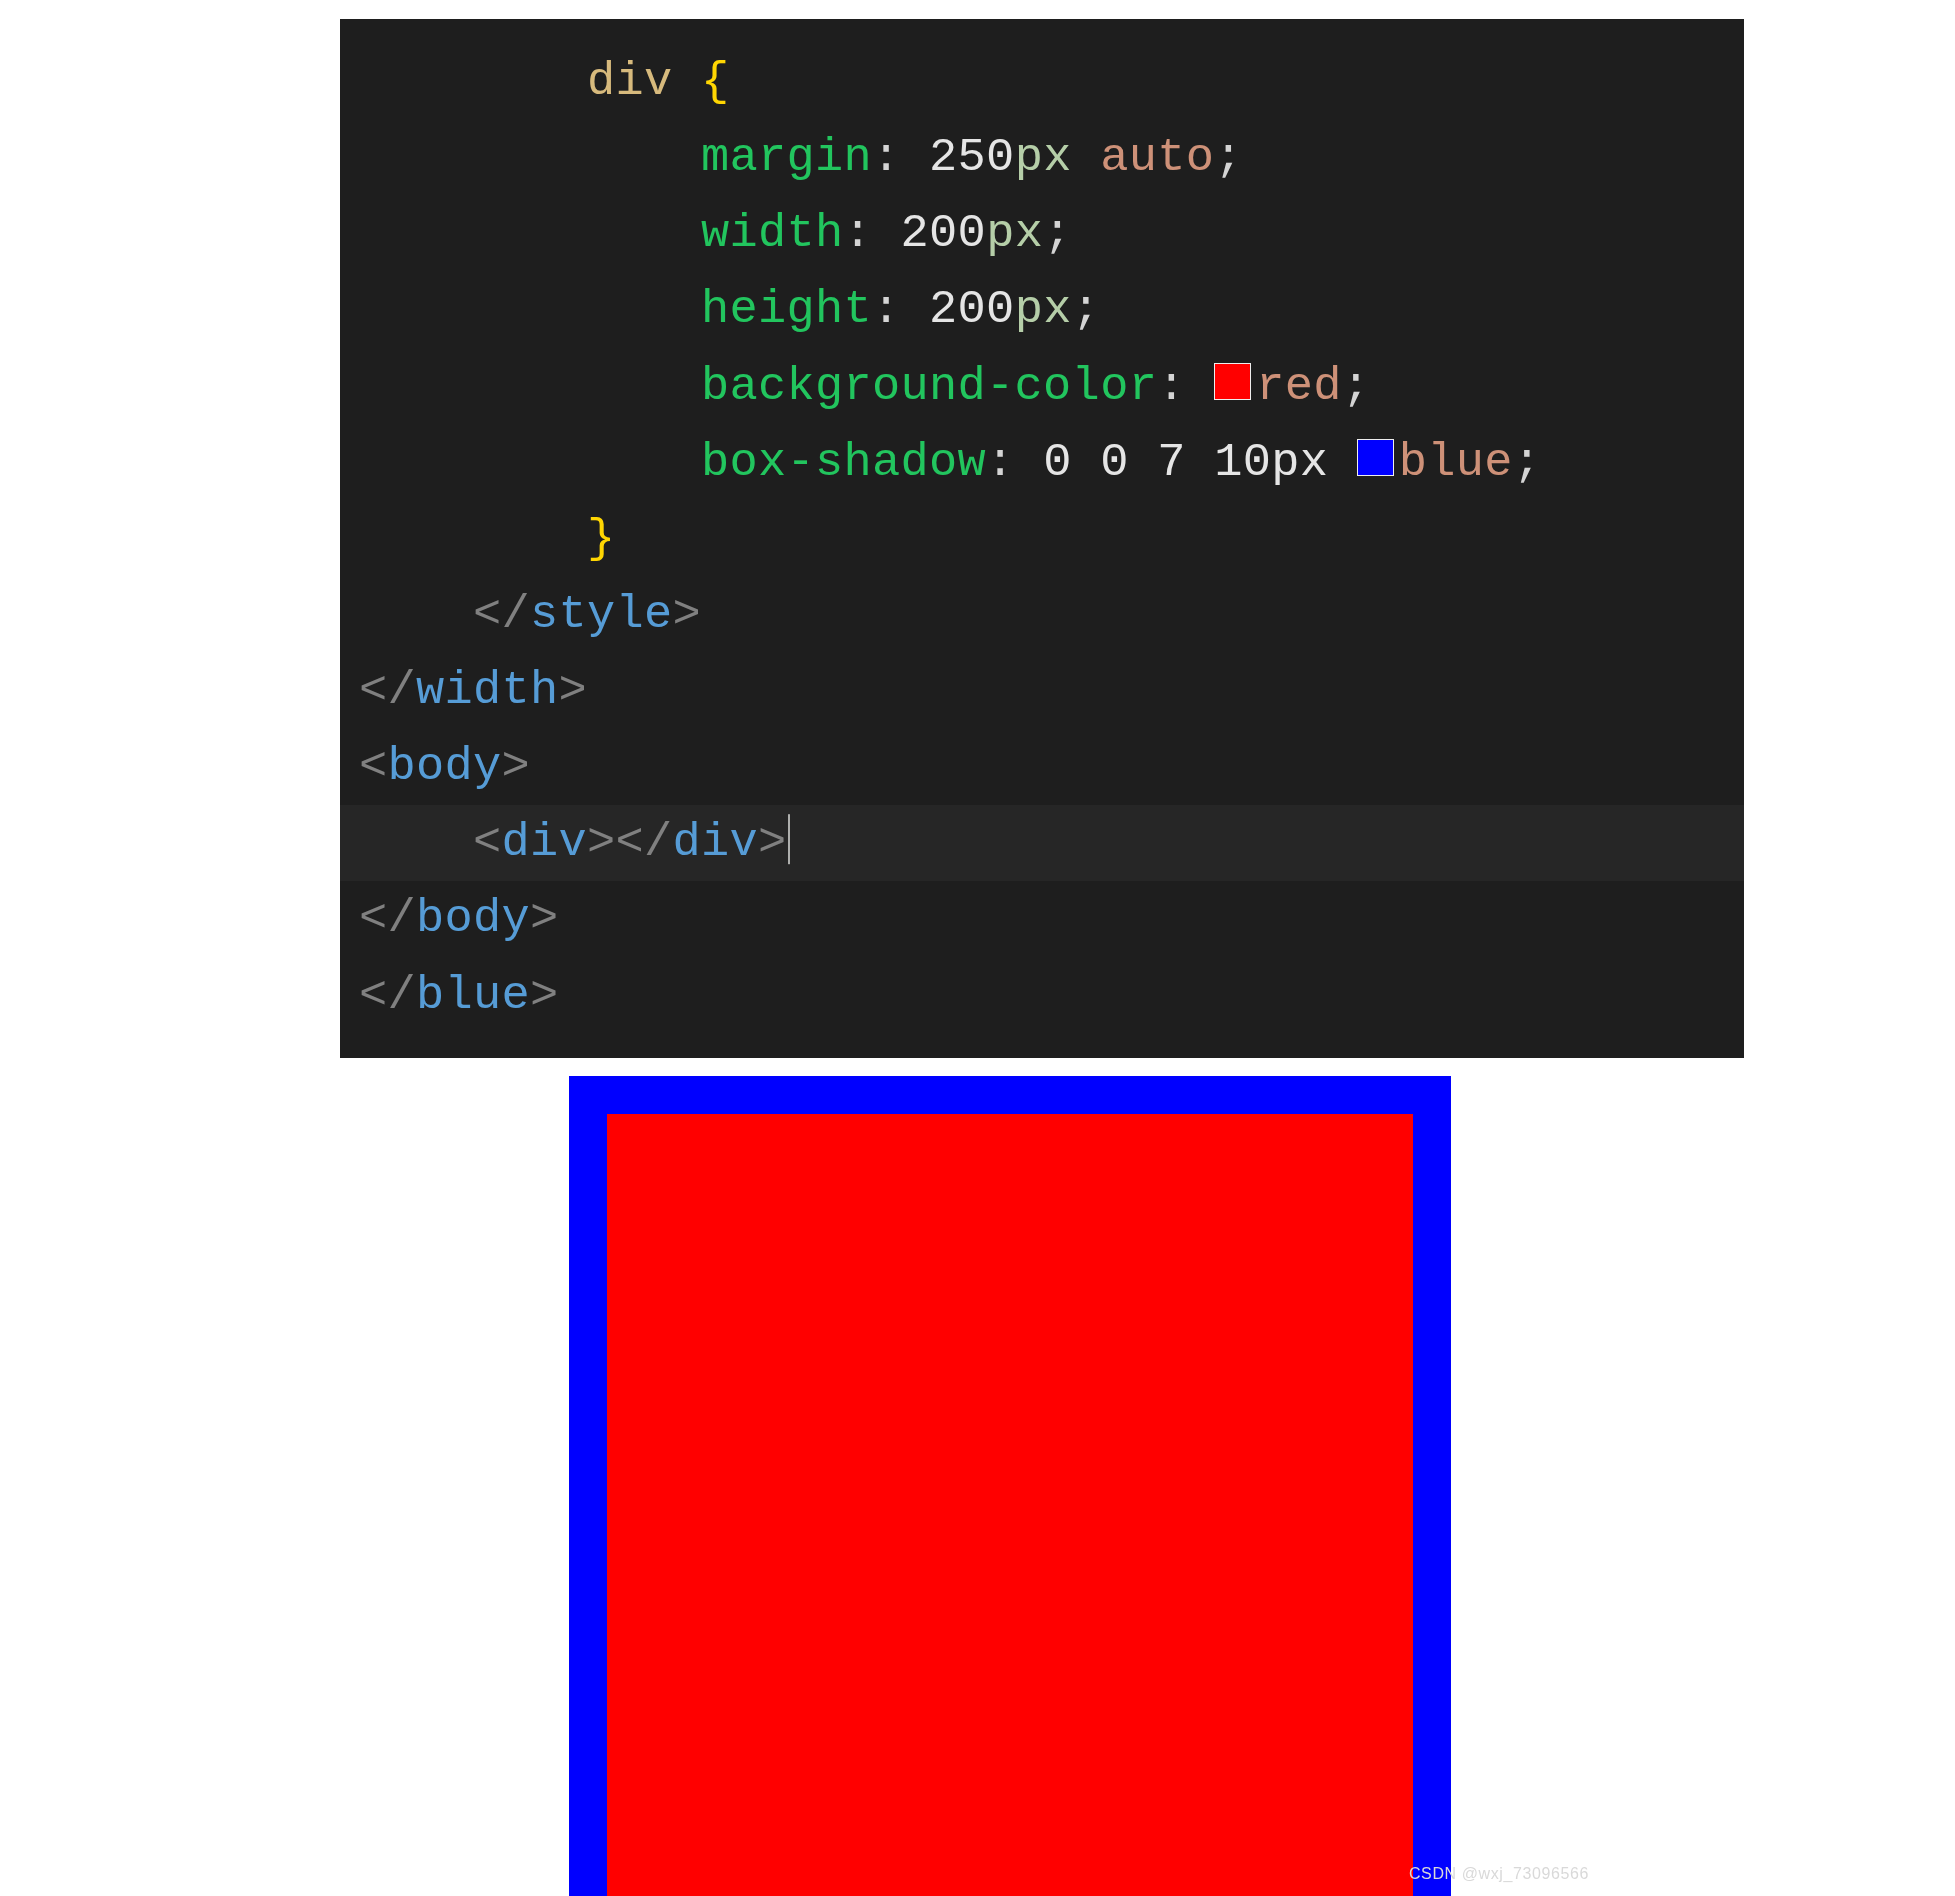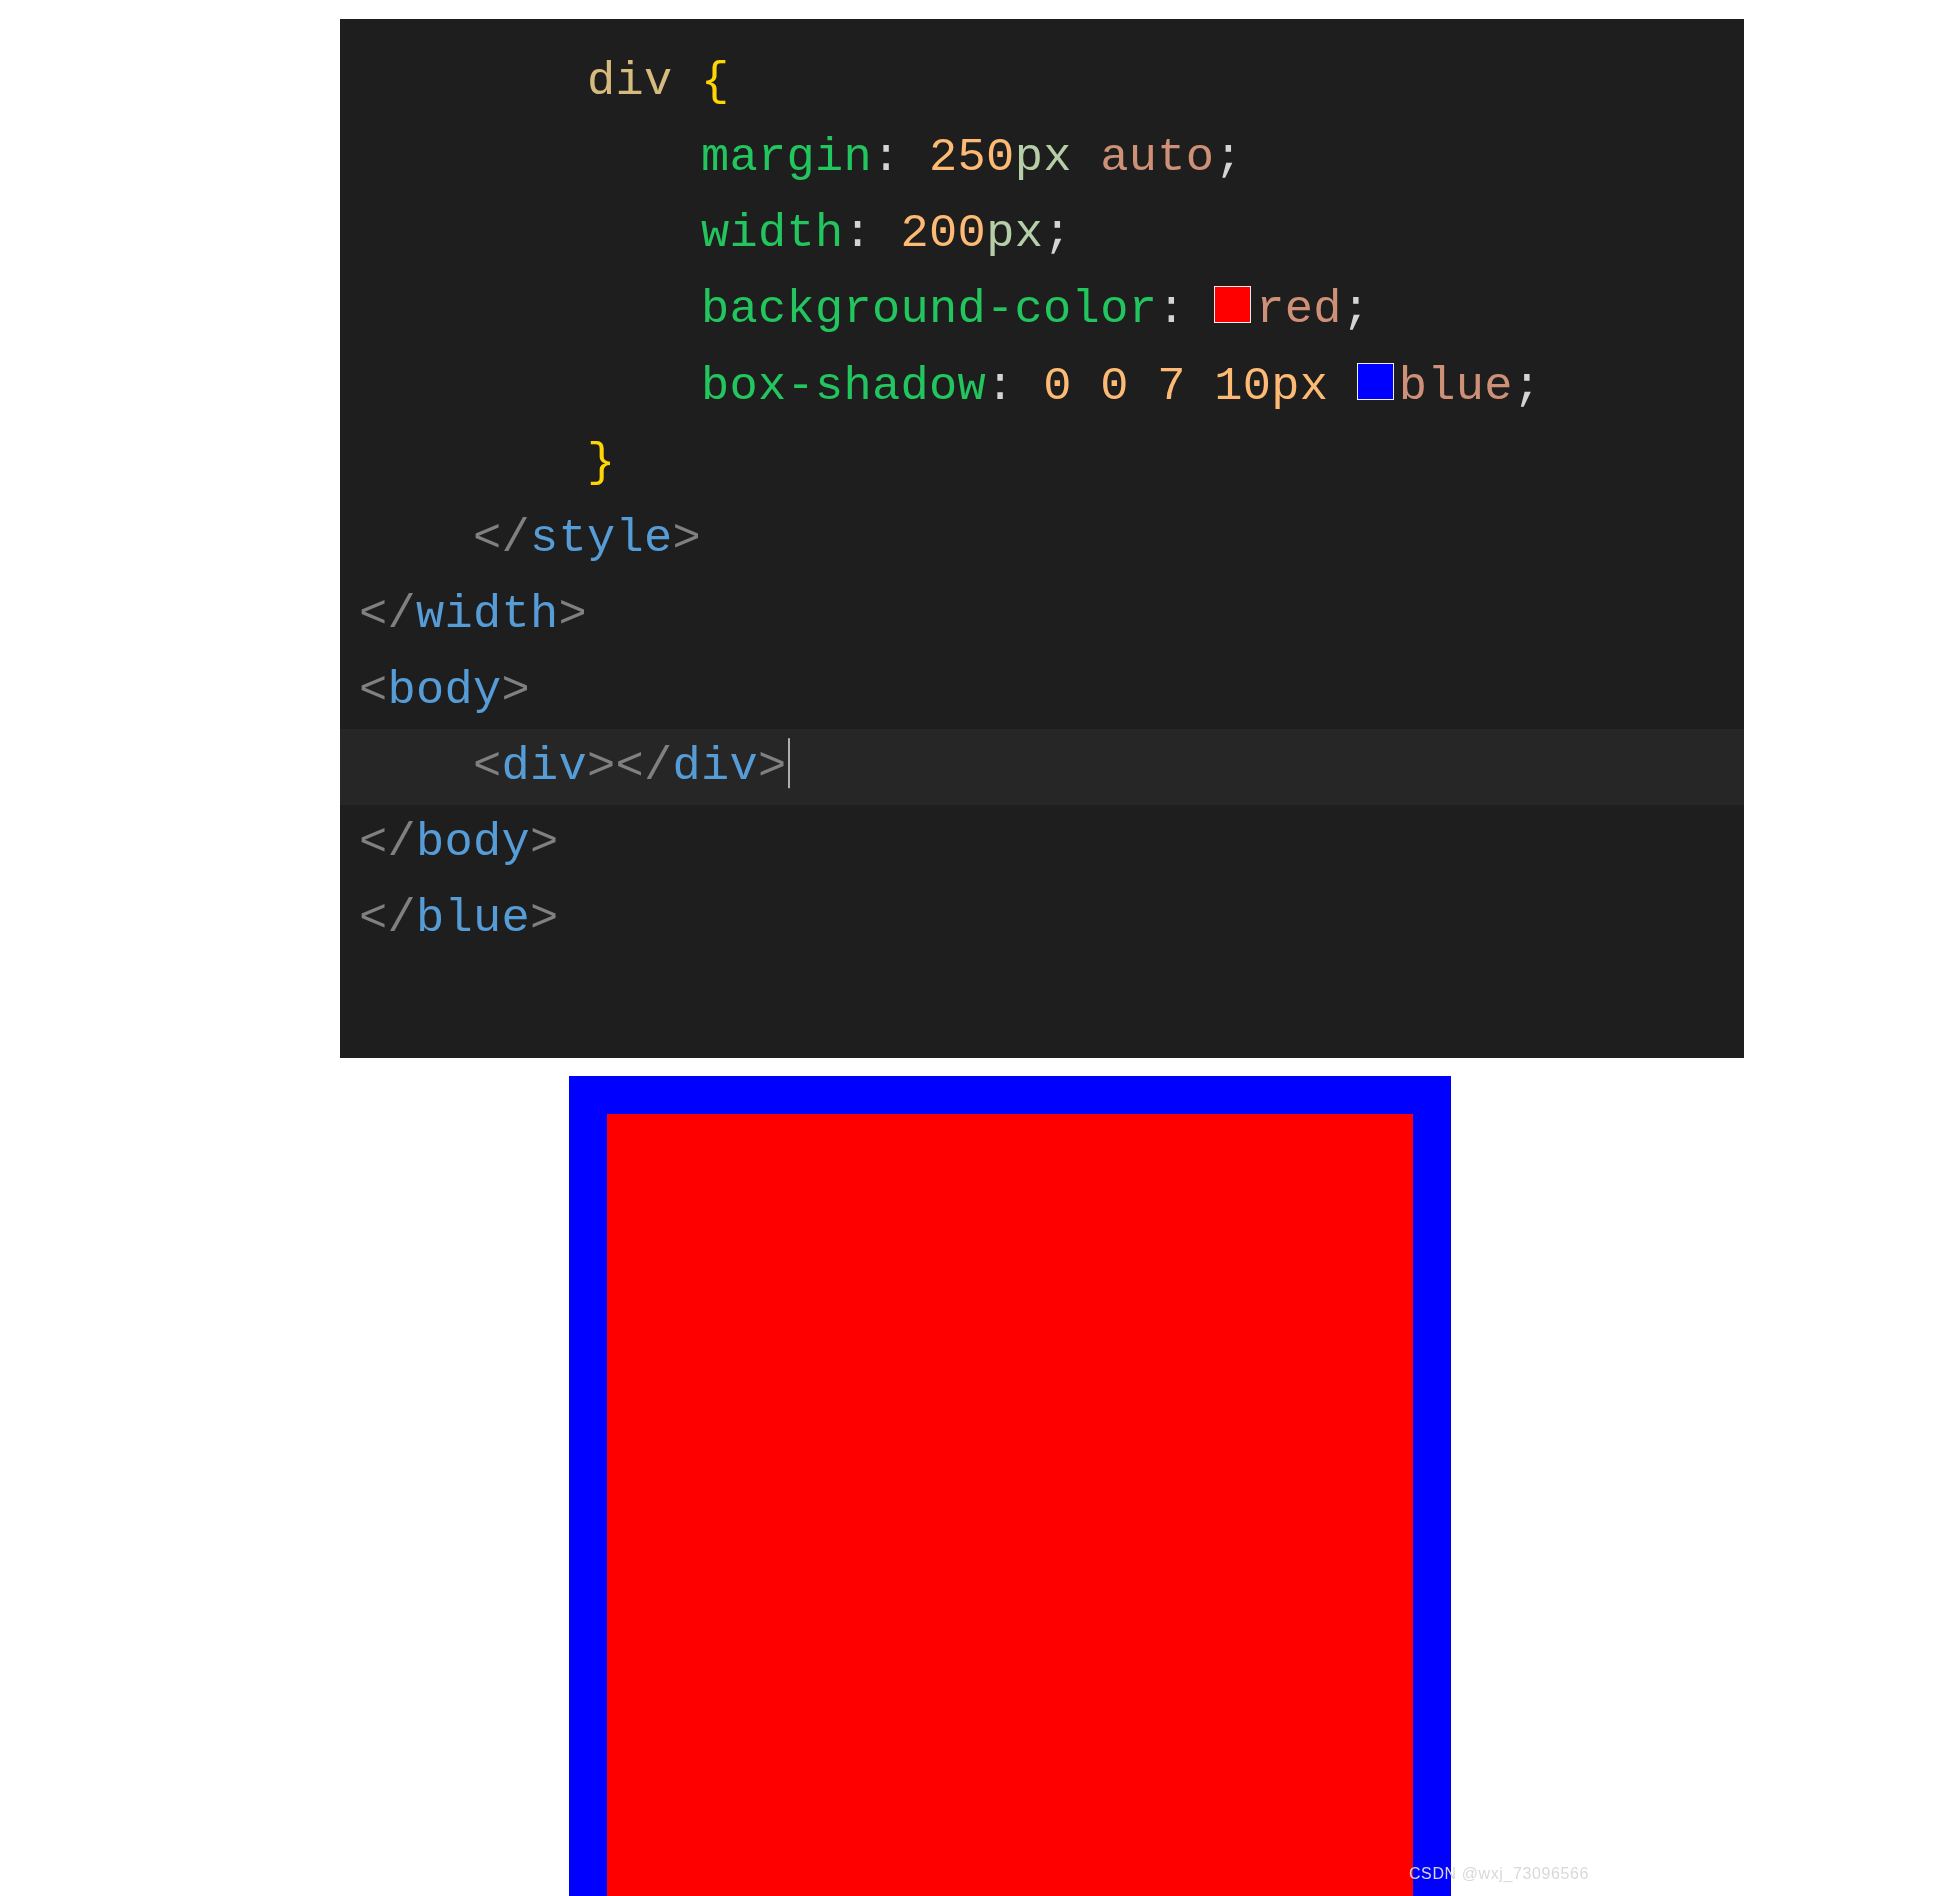--- a/index.html
+++ b/index.html
@@ -37,21 +37,21 @@
     line-height: 1.62;
     white-space: pre;
     color: #d4d4d4;
     letter-spacing: 0.3px;
   }
 
   .tok-selector   { color: #d7ba7d; }
   .tok-brace      { color: #ffd602; }
   .tok-prop       { color: #22c55e; }
   .tok-punct      { color: #d4d4d4; }
-  .tok-num        { color: #fdba74; }
+  .tok-num        { color: #e5e5e5; }
   .tok-unit       { color: #b5cea8; }
   .tok-val        { color: #ce9178; }
   .tok-tag        { color: #569cd6; }
   .tok-angle      { color: #808080; }
   .tok-semi       { color: #d4d4d4; }
 
   .cursor-mark {
     display:inline-block;
     width:1.9px;
     height:50px;
@@ -115,20 +115,21 @@
 <div class="page">
 
   <div class="code-panel">
 
     <div class="code-line"><span>        </span><span class="tok-selector">div</span> <span class="tok-brace">{</span></div>
 
     <div class="code-line"><span>            </span><span class="tok-prop">margin</span><span class="tok-punct">: </span><span class="tok-num">250</span><span class="tok-unit">px</span> <span class="tok-val">auto</span><span class="tok-semi">;</span></div>
 
     <div class="code-line"><span>            </span><span class="tok-prop">width</span><span class="tok-punct">: </span><span class="tok-num">200</span><span class="tok-unit">px</span><span class="tok-semi">;</span></div>
 
+    <div class="code-line"><span>            </span><span class="tok-prop">height</span><span class="tok-punct">: </span><span class="tok-num">200</span><span class="tok-unit">px</span><span class="tok-semi">;</span></div>
 
     <div class="code-line"><span>            </span><span class="tok-prop">background-color</span><span class="tok-punct">: </span><span class="color-swatch swatch-red"></span><span class="tok-val">red</span><span class="tok-semi">;</span></div>
 
     <div class="code-line"><span>            </span><span class="tok-prop">box-shadow</span><span class="tok-punct">: </span><span class="tok-num">0 0 7 10px</span> <span class="color-swatch swatch-blue"></span><span class="tok-val">blue</span><span class="tok-semi">;</span></div>
 
     <div class="code-line"><span>        </span><span class="tok-brace">}</span></div>
 
     <div class="code-line"><span>    </span><span class="tok-angle">&lt;/</span><span class="tok-tag">style</span><span class="tok-angle">&gt;</span></div>
 
     <div class="code-line"><span class="tok-angle">&lt;/</span><span class="tok-tag">width</span><span class="tok-angle">&gt;</span></div>

